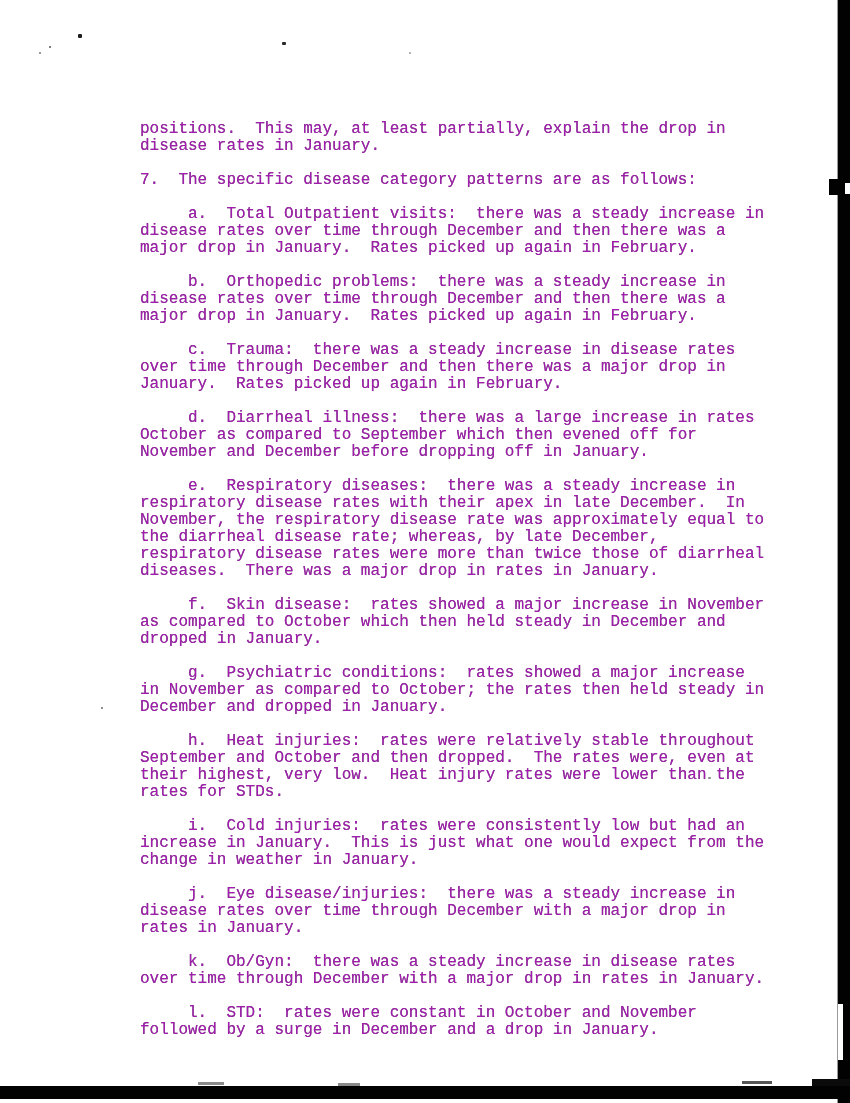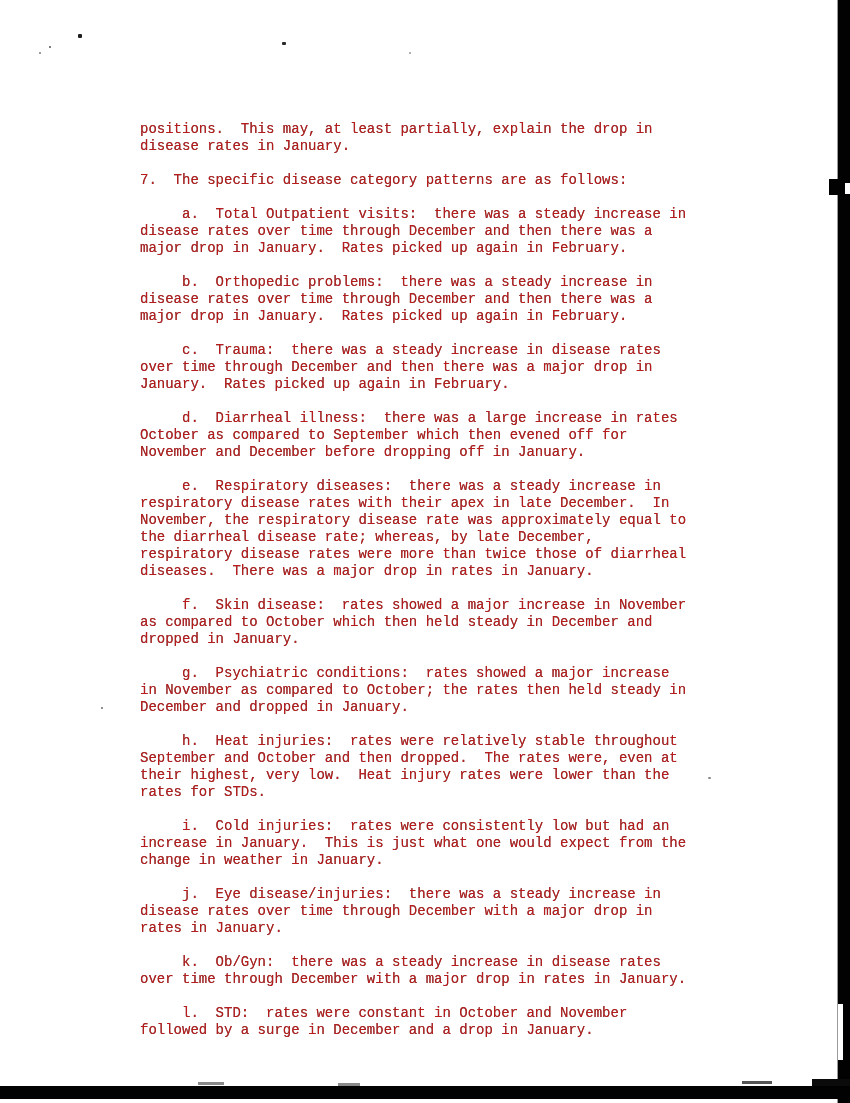--- a/index.html
+++ b/index.html
@@ -9,23 +9,23 @@
     height: 1103px;
     background: #ffffff;
     overflow: hidden;
     font-family: "Liberation Mono", "DejaVu Sans Mono", monospace;
   }
   
   .text-block {
     position: absolute;
     left: 140px;
     top: 121px;
-    font-size: 14px;
+    font-size: 16px;
     line-height: 17px;
-    color: #b91c1c;
+    color: #a21caf;
     white-space: pre;
     text-shadow: 0 0 0.5px rgba(25,25,25,0.65);
   }
   .line { height: 17px; }
   .line.blank { height: 17px; }
 
   
   .bar-right {
     position: absolute; top: 0; right: 0;
     width: 12px; height: 1103px; background: #020202;

